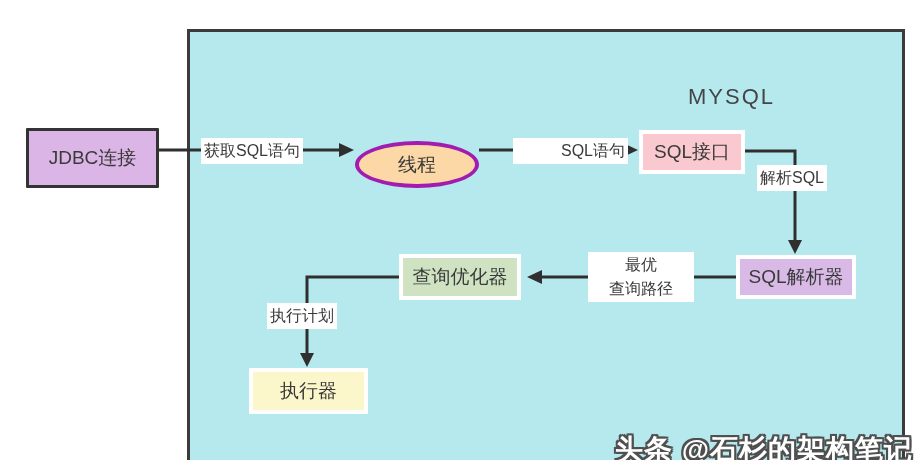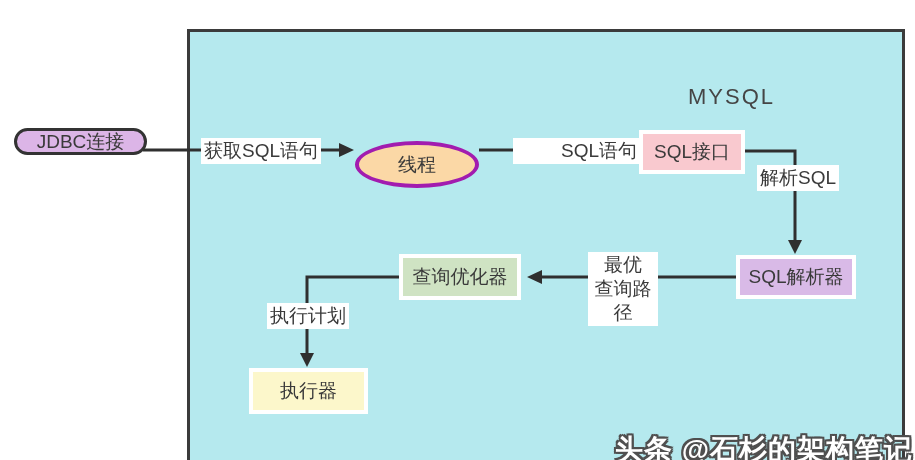--- a/index.html
+++ b/index.html
@@ -30,22 +30,22 @@
 
   .edges{position:absolute;left:0;top:0;width:915px;height:460px;pointer-events:none;}
   .edge{stroke:var(--arrow);stroke-width:3;fill:none;}
   .arrowhead{fill:var(--arrow);stroke:none;}
 
   .node{
     position:absolute;display:flex;align-items:center;justify-content:center;
     font-size:19px;color:var(--text);
   }
   .node-jdbc{
-    left:14px;top:112px;width:133px;height:27px;
-    background:var(--jdbc-fill);border:3px solid #333333;border-radius:14px;
+    left:26px;top:112px;width:133px;height:60px;
+    background:var(--jdbc-fill);border:3px solid #333333;border-radius:1px;
   }
   .node-thread{
     left:355px;top:125px;width:124px;height:47px;
     background:var(--thread-fill);border:4px solid #a21caf;border-radius:50%;
   }
   .node-interface{
     left:639px;top:114px;width:106px;height:44px;
     background:var(--interface-fill);border:4px solid #ffffff;
   }
   .node-parser{
@@ -56,26 +56,26 @@
     left:399px;top:238px;width:122px;height:46px;
     background:var(--optimizer-fill);border:4px solid #ffffff;
   }
   .node-executor{
     left:249px;top:352px;width:119px;height:46px;
     background:var(--executor-fill);border:4px solid #ffffff;align-items:center;
   }
 
   .edge-label{
     position:absolute;background:#ffffff;color:var(--text);
-    font-size:19px;line-height:24px;padding:1px 3px;white-space:nowrap;
+    font-size:16px;line-height:24px;padding:1px 3px;white-space:nowrap;
   }
   .lbl-get-sql{left:201px;top:122px;}
   .lbl-sql-stmt{left:513px;top:122px;padding-left:48px;}
   .lbl-parse-sql{left:757px;top:149px;}
-  .lbl-best-path{left:588px;top:236px;width:70px;text-align:center;white-space:normal;}
+  .lbl-best-path{left:588px;top:236px;width:106px;text-align:center;white-space:normal;}
   .lbl-exec-plan{left:267px;top:287px;}
 
   .watermark{
     position:absolute;right:2px;top:415px;
     font-size:28px;font-weight:bold;color:#ffffff;letter-spacing:1px;
     text-shadow:2px 2px 0 #4f4f4f,-2px -2px 0 #4f4f4f,2px -2px 0 #4f4f4f,
                 -2px 2px 0 #4f4f4f,2px 0 0 #4f4f4f,-2px 0 0 #4f4f4f,
                 0 2px 0 #4f4f4f,0 -2px 0 #4f4f4f;
     white-space:nowrap;
   }

